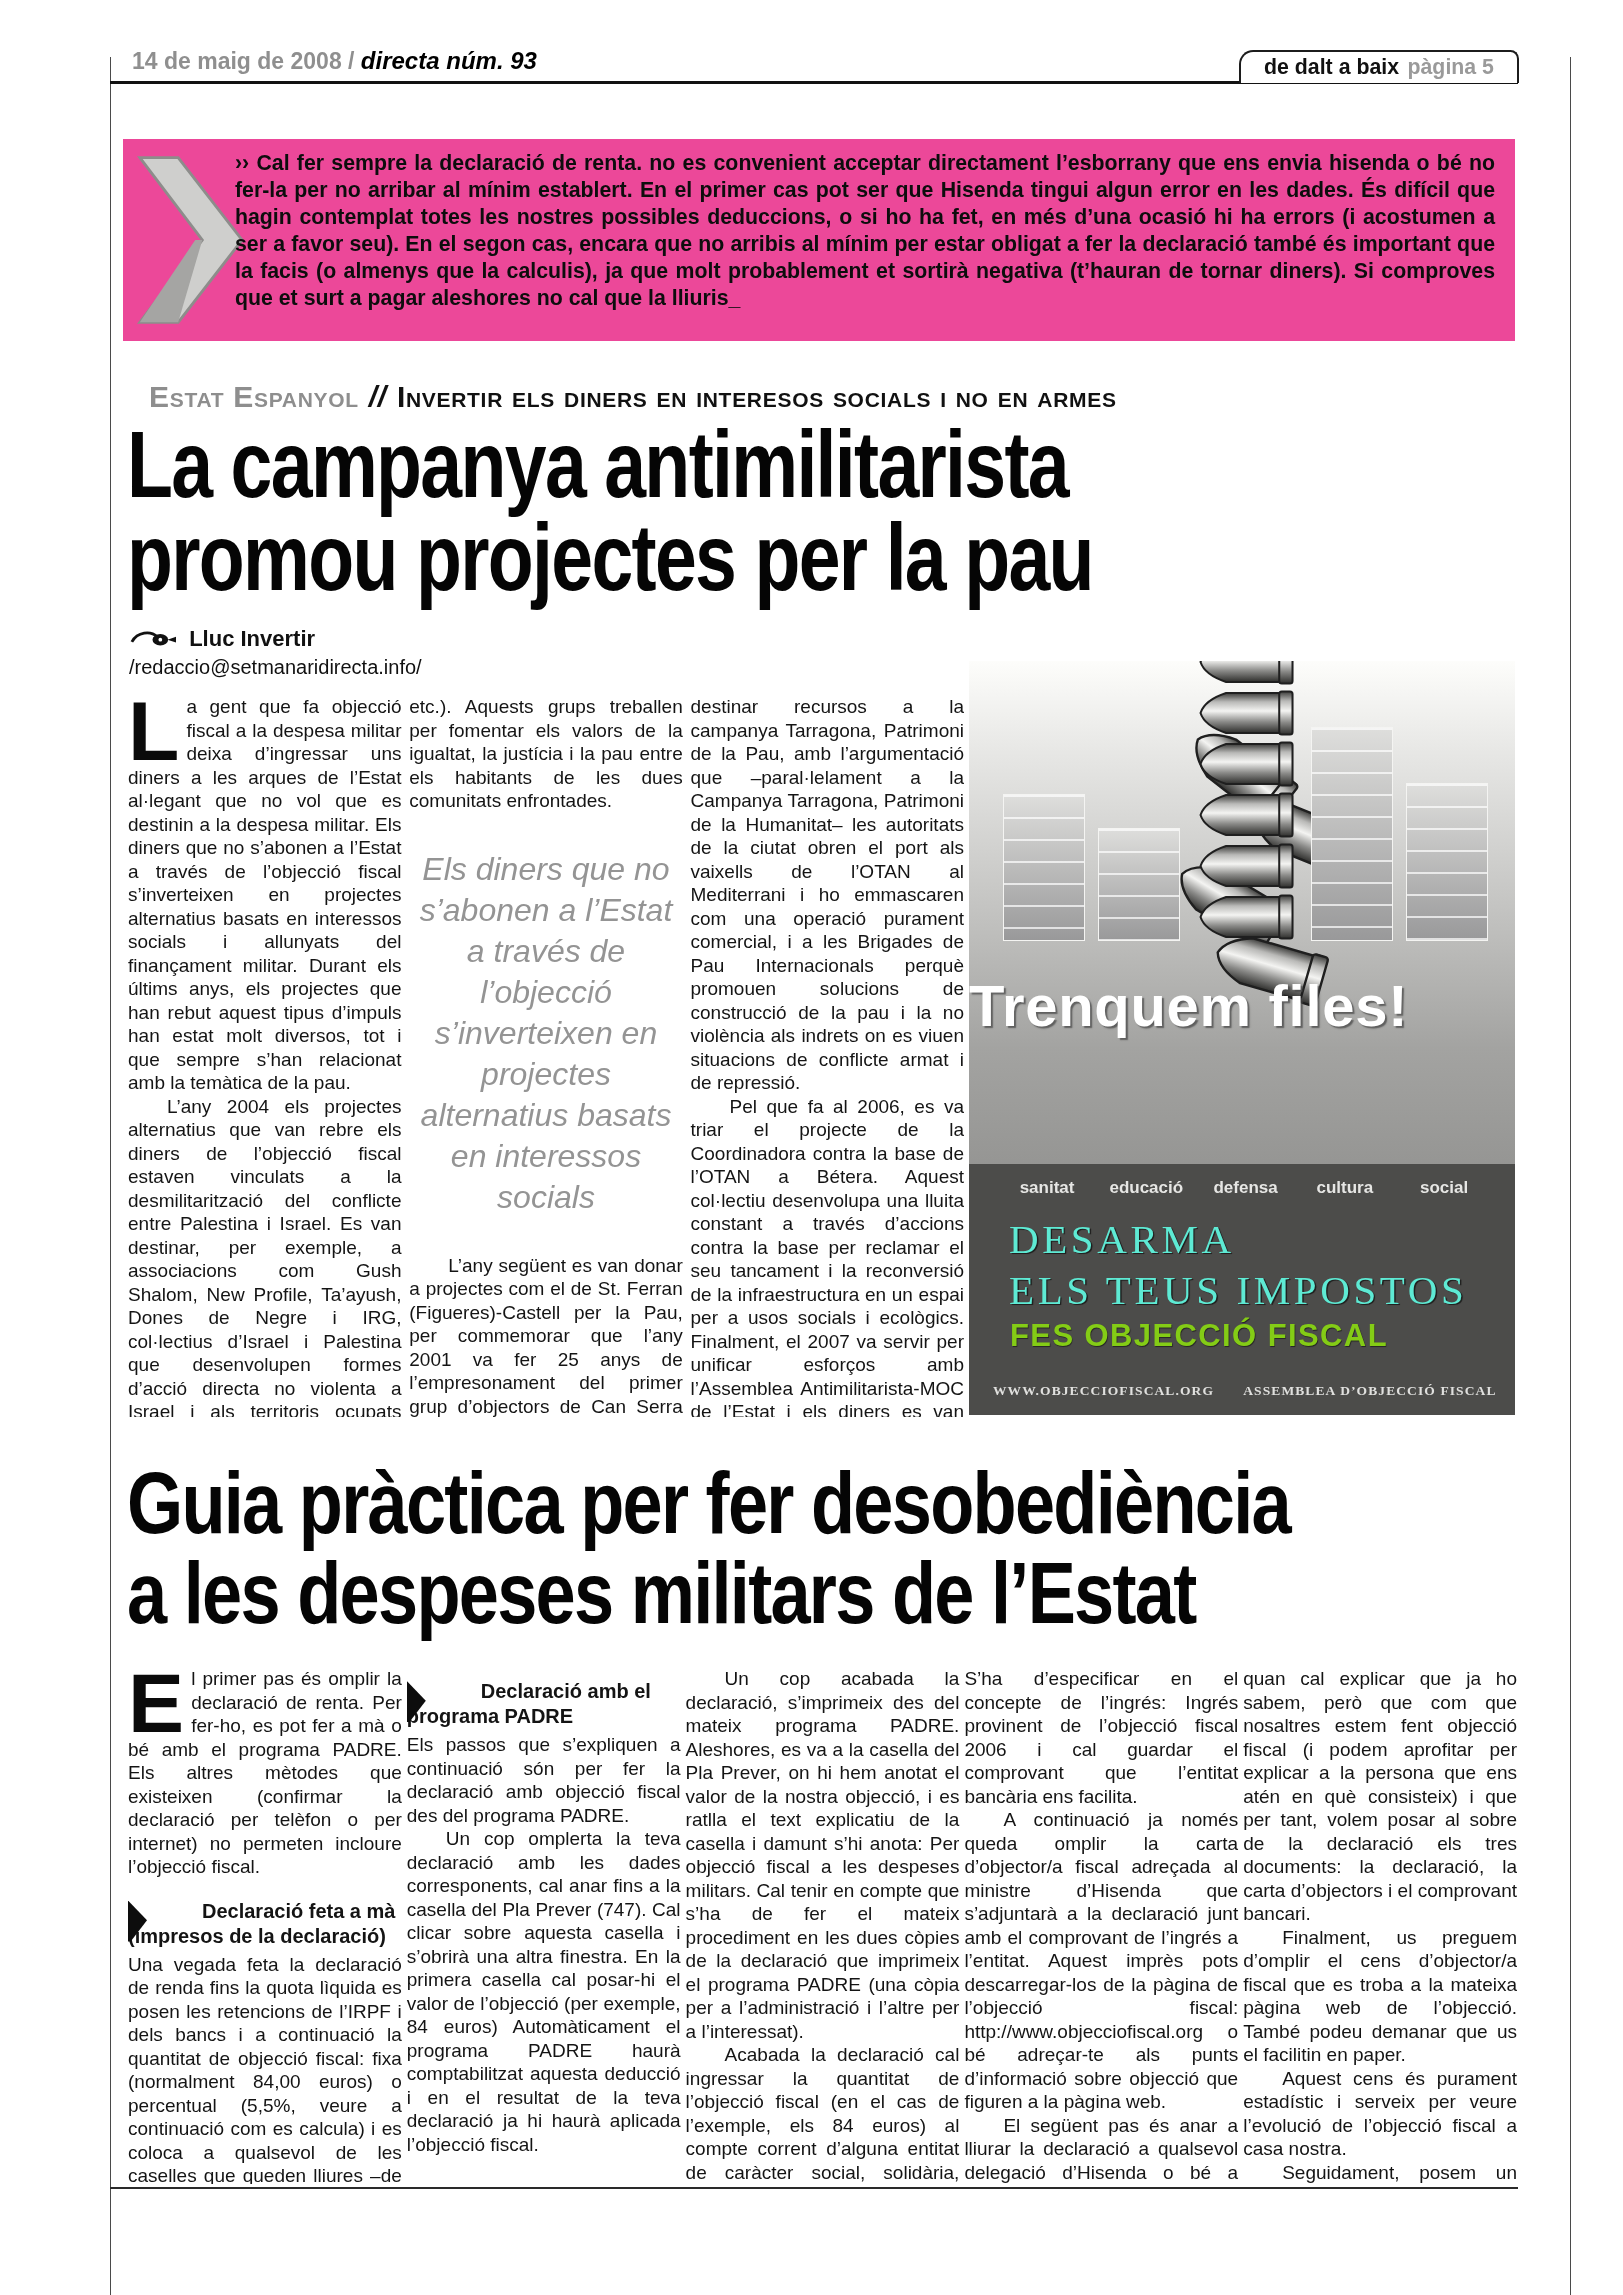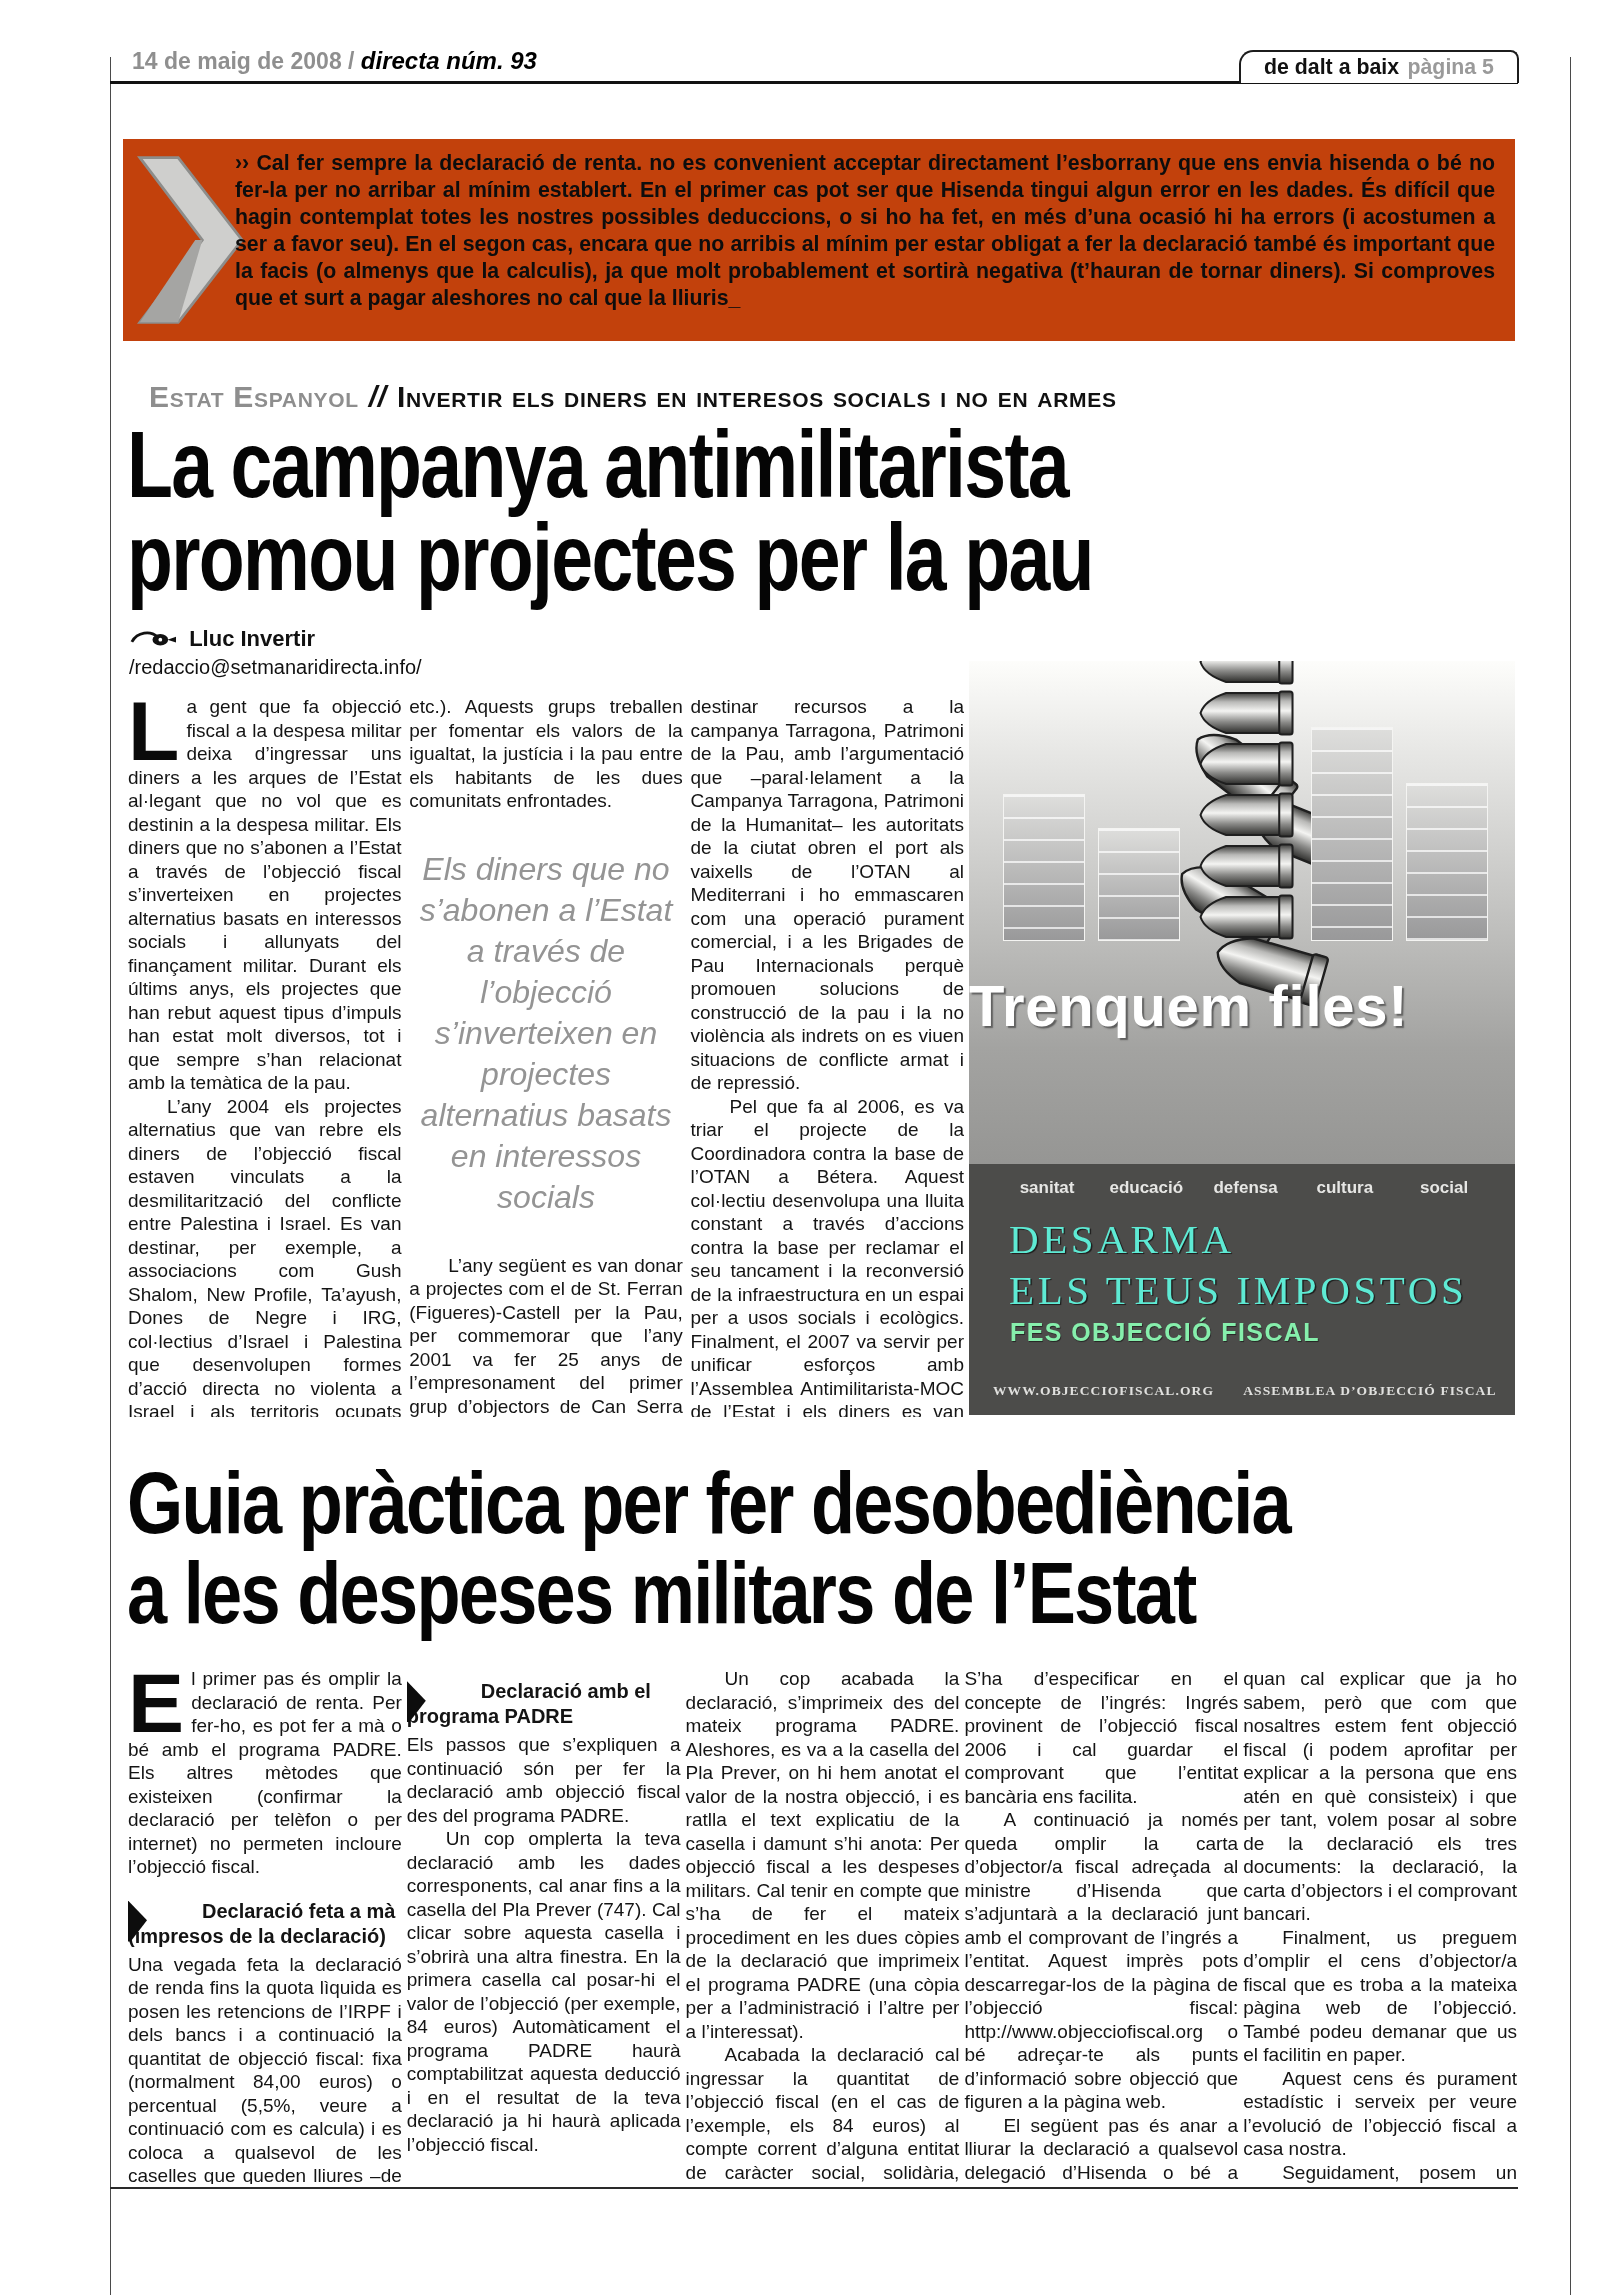--- a/index.html
+++ b/index.html
@@ -17,21 +17,21 @@
   
   .masthead{position:absolute;left:132px;top:47px;font-size:23px;font-weight:bold;white-space:nowrap;}
   .masthead .date{color:#8f8f8f;}
   .masthead .issue{color:#000;font-style:italic;font-size:24px;}
   .tab{position:absolute;left:1239px;top:50px;width:276px;height:31px;border:2.1px solid #1c1c1c;border-bottom:none;
        border-radius:14.2px 8.5px 0 0;display:flex;align-items:center;justify-content:center;gap:8.5px;
        font-weight:bold;font-size:21.3px;background:#fff;}
   .tab .tab-page{color:#9a9a9a;}
 
   
-  .leadbox{position:absolute;left:123px;top:139px;width:1392px;height:202px;background:#c2410c;}
+  .leadbox{position:absolute;left:123px;top:139px;width:1392px;height:202px;background:#ec4899;}
   .leadbox svg.arrow{position:absolute;left:11.4px;top:12.8px;}
   .leadbox-text{position:absolute;left:112px;top:11.4px;width:1260px;font-weight:bold;
                 font-size:21.3px;line-height:27px;text-align:justify;color:#0d0d0d;}
 
   
   .kicker{position:absolute;left:129px;top:380px;font-size:30px;font-weight:bold;
           font-variant:small-caps;letter-spacing:0.7px;white-space:nowrap;margin-left:20px;}
   .kicker .loc{color:#8e8e8e;}
   .kicker .sep{color:#111;font-style:italic;padding:0 10px;}
 
@@ -77,21 +77,21 @@
   .bar-slot{display:flex;flex-direction:column;justify-content:flex-end;align-items:center;}
   .bar{width:80px;border:1.4px solid #f4f4f2;
        background-image:repeating-linear-gradient(to bottom,rgba(255,255,255,.7) 0 2.1px,rgba(255,255,255,0) 2.1px 22px),
                         linear-gradient(to bottom,#dededc,#99999a);}
   .bullet-stack{display:flex;flex-direction:column;gap:5px;padding-bottom:1.4px;}
   .poster-band{position:absolute;left:0;right:0;bottom:0;height:251px;background:#4c4c4a;}
   .band-labels{position:absolute;top:14.2px;left:28.4px;right:21.3px;display:flex;justify-content:space-between;}
   .band-labels span{width:101px;text-align:center;color:#e6e6e4;font-size:17px;font-weight:bold;}
   .band-title{position:absolute;left:40px;top:50px;color:#5eead4;font-family:"Liberation Serif",serif;
               font-size:41px;line-height:51px;letter-spacing:3.6px;text-shadow:1.4px 1.4px 0.7px rgba(0,0,0,.6);}
-  .band-sub{position:absolute;left:41px;top:154px;color:#86efac;font-weight:bold;font-size:25px;
+  .band-sub{position:absolute;left:41px;top:154px;color:#84cc16;font-weight:bold;font-size:31px;
             letter-spacing:1.4px;text-shadow:0.7px 0.7px 0.7px rgba(0,0,0,.5);}
   .band-footer{position:absolute;left:24px;right:18.5px;bottom:15.6px;display:flex;justify-content:space-between;
                color:#e0e0de;font-family:"Liberation Serif",serif;font-size:13.5px;letter-spacing:1.1px;font-weight:bold;}
 </style>
 </head>
 <body>
 
 <div class="page">
 
   <svg width="0" height="0" style="position:absolute" aria-hidden="true">

